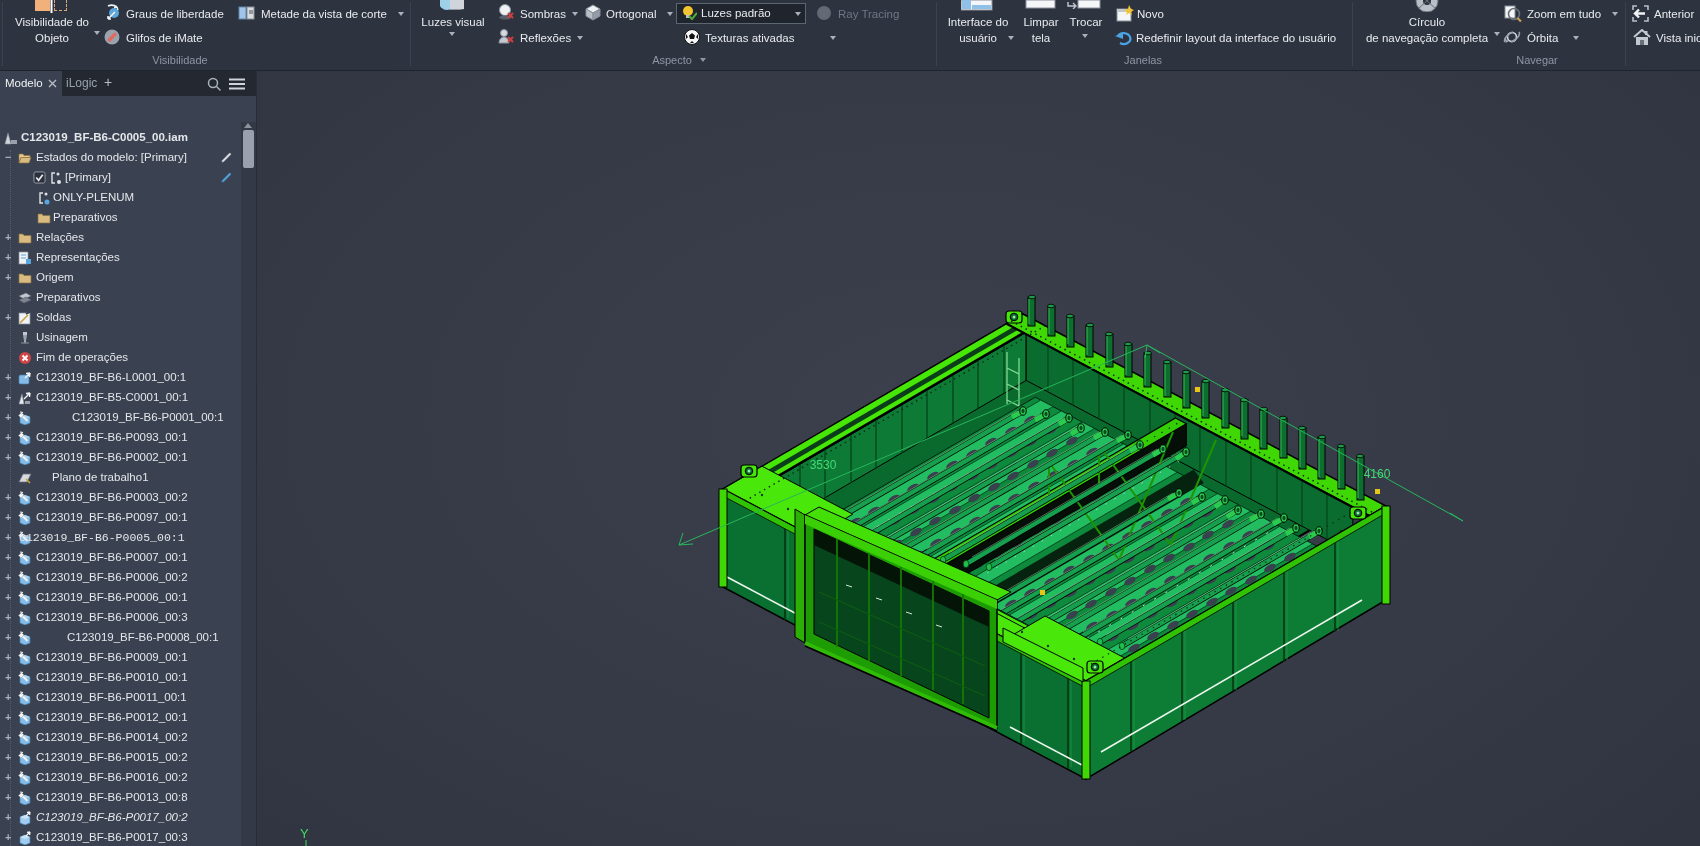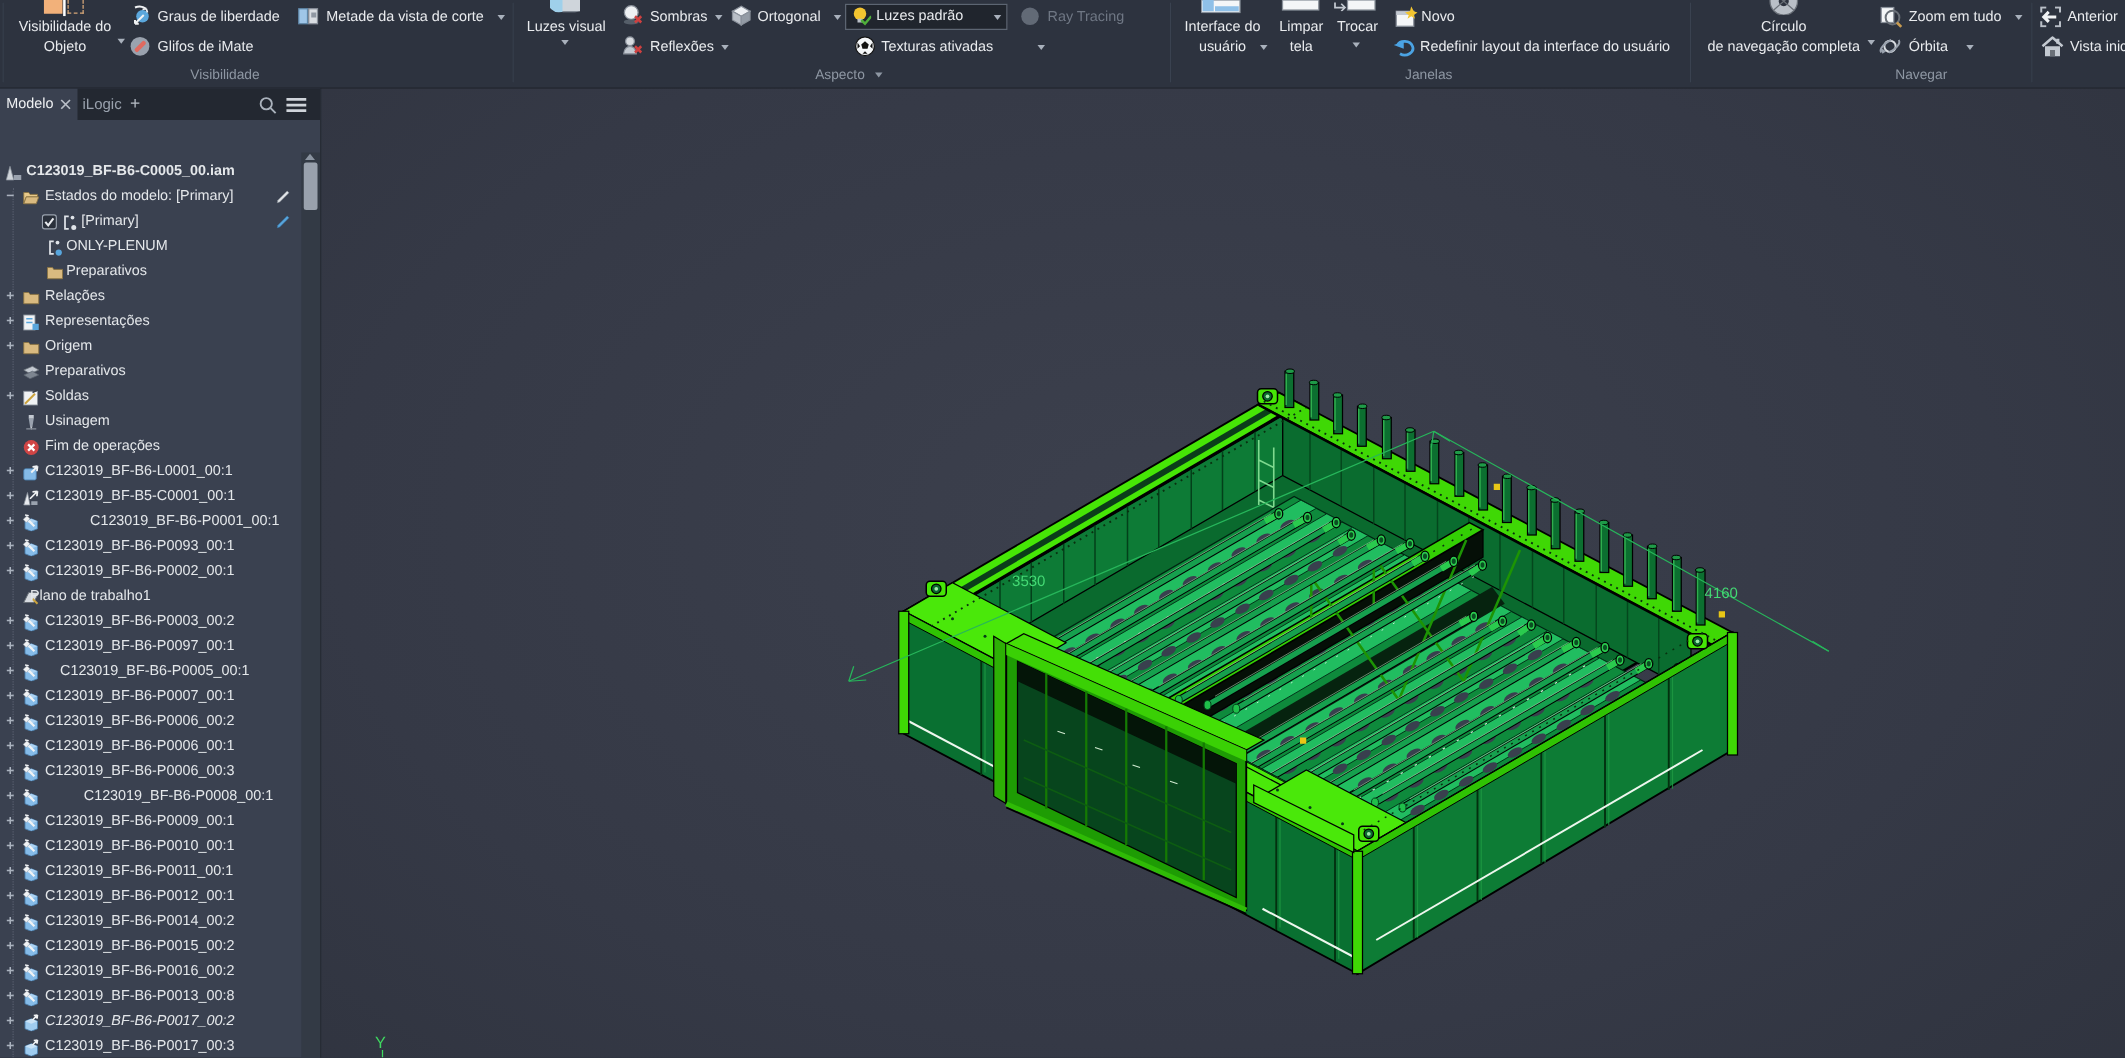--- a/index.html
+++ b/index.html
@@ -397,42 +397,42 @@
         <span class="ex" style="left:5px">+</span>
         <svg width="14" height="14" style="left:18px">
           <use href="#i-pin"></use>
         </svg>
         <span class="lb" style="left:36px;">C123019_BF-B6-P0002_00:1</span>
       </div>
       <div class="row">
         <svg width="14" height="14" style="left:18px">
           <use href="#i-plano"></use>
         </svg>
-        <span class="lb" style="left:24px;">Plano de trabalho1</span>
+        <span class="lb" style="left:52px;">Plano de trabalho1</span>
       </div>
       <div class="row">
         <span class="ex" style="left:5px">+</span>
         <svg width="14" height="14" style="left:18px">
           <use href="#i-pin"></use>
         </svg>
         <span class="lb" style="left:36px;">C123019_BF-B6-P0003_00:2</span>
       </div>
       <div class="row">
         <span class="ex" style="left:5px">+</span>
         <svg width="14" height="14" style="left:18px">
           <use href="#i-pin"></use>
         </svg>
         <span class="lb" style="left:36px;text-align:center;">C123019_BF-B6-P0097_00:1</span>
       </div>
       <div class="row">
         <span class="ex" style="left:5px">+</span>
         <svg width="14" height="14" style="left:18px">
           <use href="#i-pin"></use>
         </svg>
-        <span class="lb" style="left:48px;">C123019_BF-B6-P0005_00:1</span>
+        <span class="lb" style="left:19px;font-family:Liberation Mono, monospace;">C123019_BF-B6-P0005_00:1</span>
       </div>
       <div class="row">
         <span class="ex" style="left:5px">+</span>
         <svg width="14" height="14" style="left:18px">
           <use href="#i-pin"></use>
         </svg>
         <span class="lb" style="left:36px;">C123019_BF-B6-P0007_00:1</span>
       </div>
       <div class="row">
         <span class="ex" style="left:5px">+</span>

